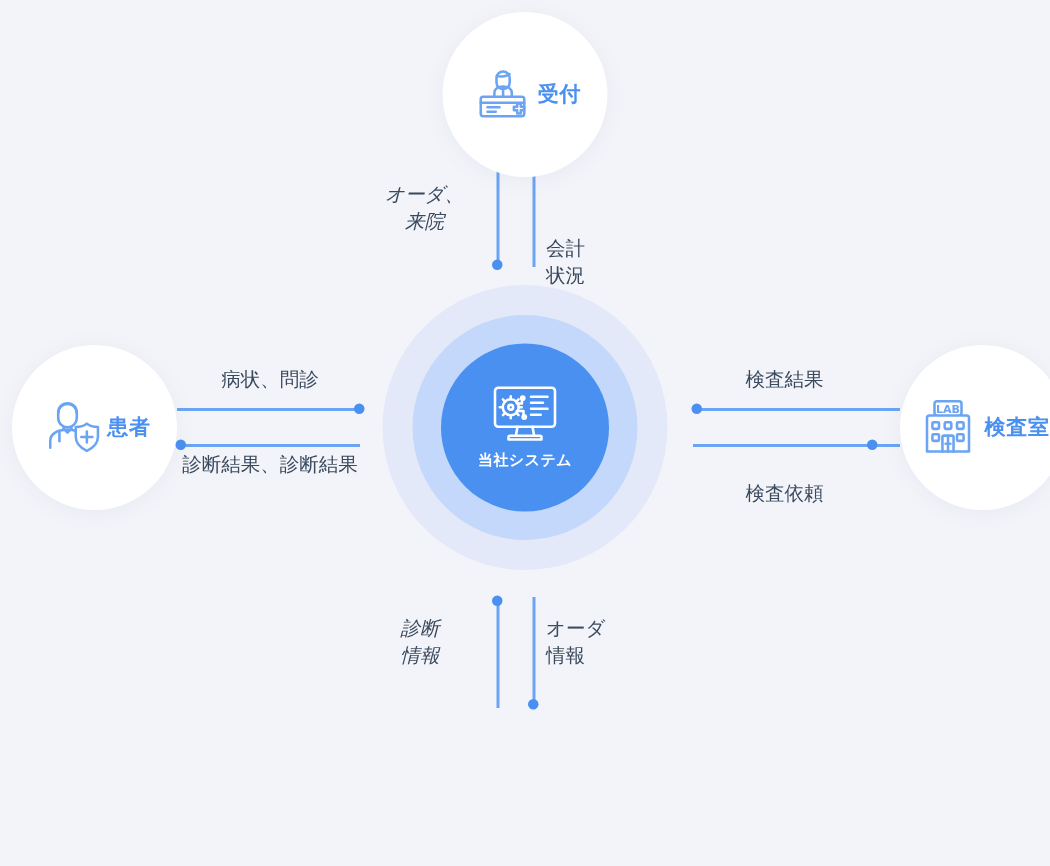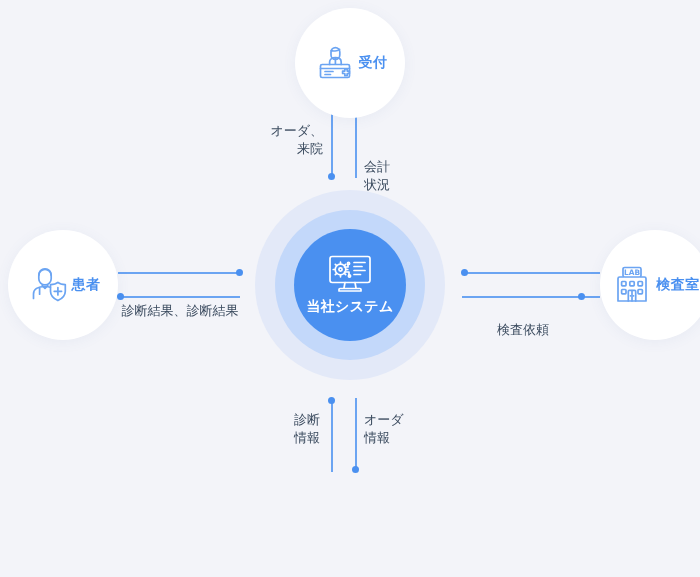--- a/index.html
+++ b/index.html
@@ -37,21 +37,21 @@
     background: #4a90f0;
     display: flex;
     flex-direction: column;
     align-items: center;
     justify-content: center;
     gap: 4px;
   }
   .hub-icon { width: 46px; height: 40px; display: block; }
   .hub-label {
     color: #ffffff;
-    font-size: 14px;
+    font-size: 10px;
     font-weight: bold;
     letter-spacing: .3px;
     white-space: nowrap;
   }
 
   
   .node {
     position: absolute;
     width: 110px; height: 110px;
     border-radius: 50%;
@@ -92,21 +92,21 @@
 
   
   .edge-label {
     position: absolute;
     color: #3a4a5e;
     font-size: 13px;
     line-height: 1.45;
     white-space: nowrap;
   }
   .edge-label.two-line { line-height: 1.35; }
-  .ta-r { text-align: right; }
+  .ta-r { text-align: center; font-style: italic; }
   .ta-l { text-align: left; }
   .ta-c { text-align: center; }
 </style>
 </head>
 <body>
 
 <div id="stage">
 
   <div class="ring ring-outer"></div>
   <div class="ring ring-mid"></div>
@@ -138,23 +138,25 @@
   <div class="edge-label two-line ta-r" style="left:243px; top:122px; width:80px;">
     <div>オーダ、</div>
     <div>来院</div>
   </div>
 
   <div class="edge-label two-line ta-l" style="left:364px; top:122px; width:80px;margin-top:36px;">
     <div>会計</div>
     <div>状況</div>
   </div>
 
+  <div class="edge-label ta-c" style="left:118px; top:245px; width:124px;">病状、問診</div>
 
   <div class="edge-label ta-c" style="left:98px; top:302px; width:164px;">診断結果、診断結果</div>
 
+  <div class="edge-label ta-c" style="left:462px; top:245px; width:122px;">検査結果</div>
 
   <div class="edge-label ta-c" style="left:462px; top:302px; width:122px;margin-top:19px;">検査依頼</div>
 
   <div class="edge-label two-line ta-r" style="left:240px; top:411px; width:80px;">
     <div>診断</div>
     <div>情報</div>
   </div>
 
   <div class="edge-label two-line ta-l" style="left:364px; top:411px; width:80px;">
     <div>オーダ</div>

